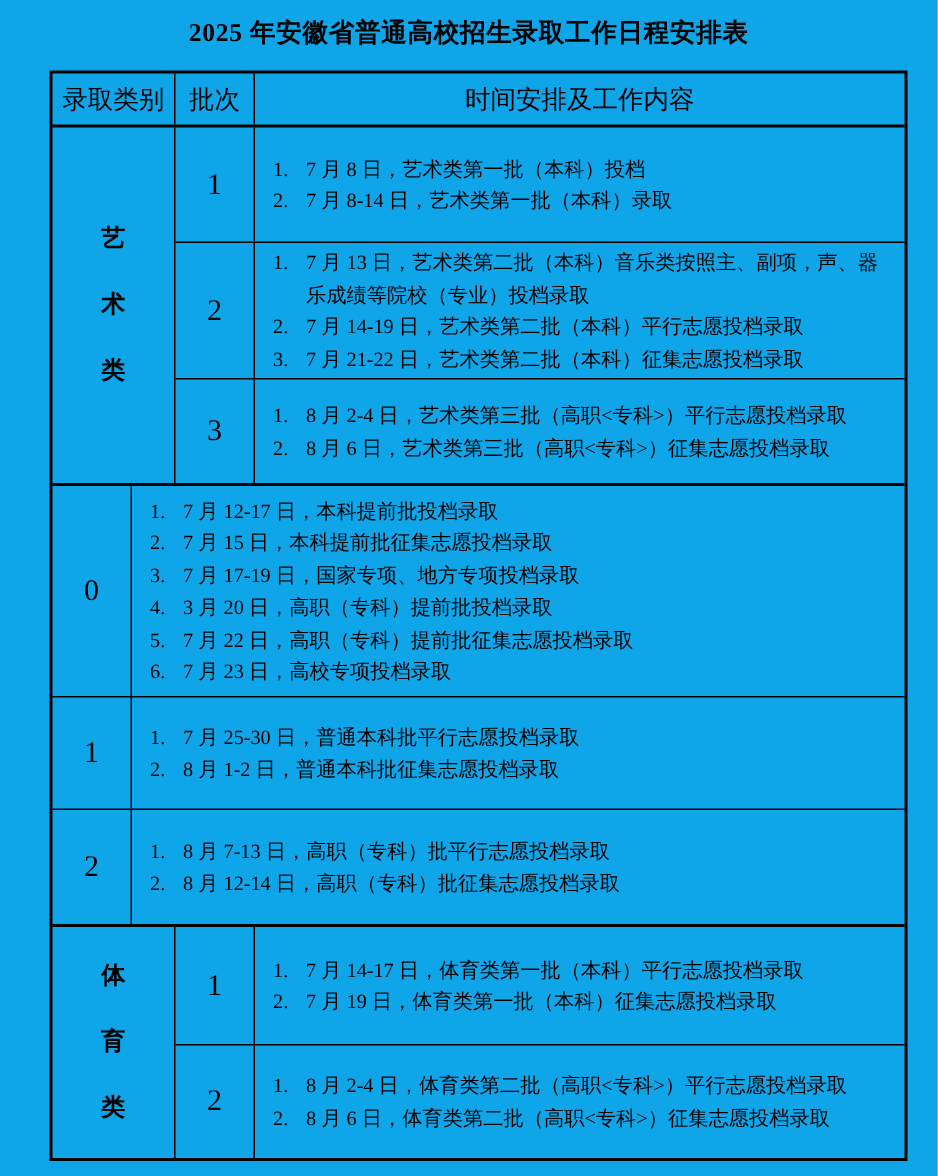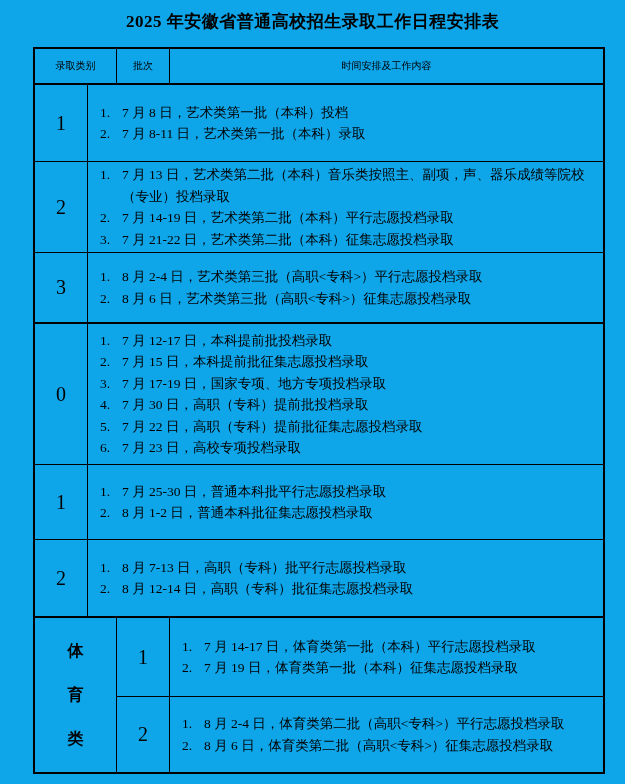--- a/index.html
+++ b/index.html
@@ -19,21 +19,21 @@
     letter-spacing: 0.5px;
   }
   .schedule-table {
     margin: 14px 0 0 33px;
     width: 572px;
     border: 2px solid #000;
   }
   .header-row { display: flex; height: 36px; border-bottom: 2px solid #000; }
   .hcell {
     display: flex; align-items: center; justify-content: center;
-    font-size: 10px;
+    font-size: 17px;
   }
   .col-cat   { width: 82px; border-right: 1px solid #000; flex: none; }
   .col-batch { width: 53px; border-right: 1px solid #000; flex: none; }
   .col-content { flex: 1; text-align: center; }
 
   .section { display: flex; }
   .section + .section { border-top: 2px solid #000; }
   .cat-cell {
     width: 82px; flex: none;
     border-right: 1px solid #000;
@@ -82,32 +82,35 @@
 
   <div class="schedule-table">
 
     <div class="header-row">
       <div class="hcell col-cat">录取类别</div>
       <div class="hcell col-batch">批次</div>
       <div class="hcell col-content">时间安排及工作内容</div>
     </div>
 
     <div class="section">
+      <div class="cat-cell">
+        <div class="cat-label">艺术类</div>
+      </div>
       <div class="batches">
 
         <div class="batch-row h76">
           <div class="batch-num">1</div>
           <div class="content-cell">
             <div class="item">
               <span class="no">1.</span>
               <span class="txt">7 月 8 日，艺术类第一批（本科）投档</span>
             </div>
             <div class="item">
               <span class="no">2.</span>
-              <span class="txt">7 月 8-11 日，艺术类第一批（本科）录取</span>
+              <span class="txt">7 月 8-14 日，艺术类第一批（本科）录取</span>
             </div>
           </div>
         </div>
 
         <div class="batch-row h91">
           <div class="batch-num">2</div>
           <div class="content-cell">
             <div class="item">
               <span class="no">1.</span>
               <span class="txt">7 月 13 日，艺术类第二批（本科）音乐类按照主、副项，声、器乐成绩等院校（专业）投档录取</span>
@@ -153,21 +156,21 @@
             <div class="item">
               <span class="no">2.</span>
               <span class="txt">7 月 15 日，本科提前批征集志愿投档录取</span>
             </div>
             <div class="item">
               <span class="no">3.</span>
               <span class="txt">7 月 17-19 日，国家专项、地方专项投档录取</span>
             </div>
             <div class="item">
               <span class="no">4.</span>
-              <span class="txt">7 月 30 日，高职（专科）提前批投档录取</span>
+              <span class="txt">3 月 20 日，高职（专科）提前批投档录取</span>
             </div>
             <div class="item">
               <span class="no">5.</span>
               <span class="txt">7 月 22 日，高职（专科）提前批征集志愿投档录取</span>
             </div>
             <div class="item">
               <span class="no">6.</span>
               <span class="txt">7 月 23 日，高校专项投档录取</span>
             </div>
           </div>

